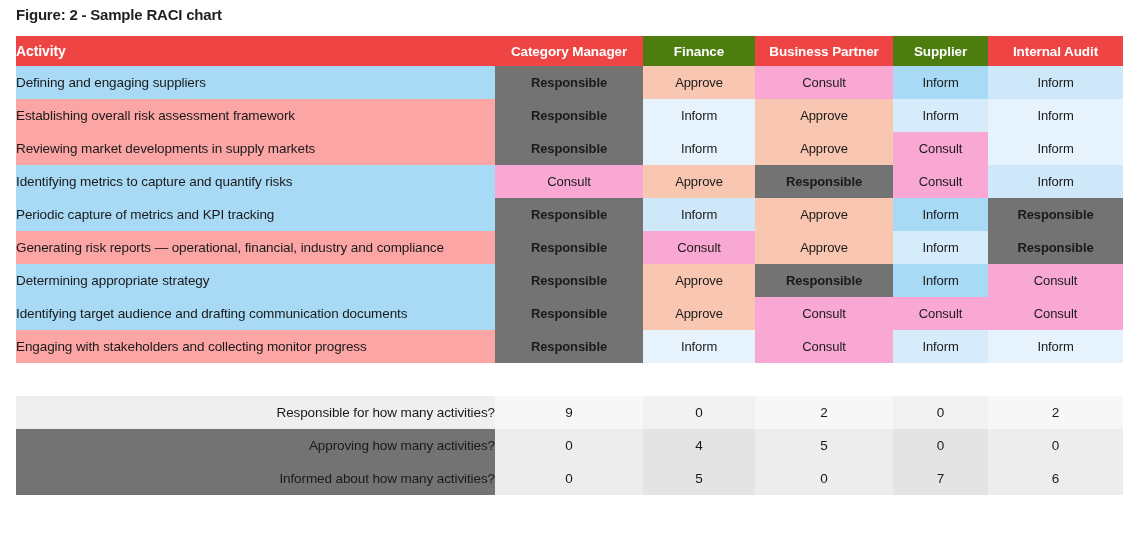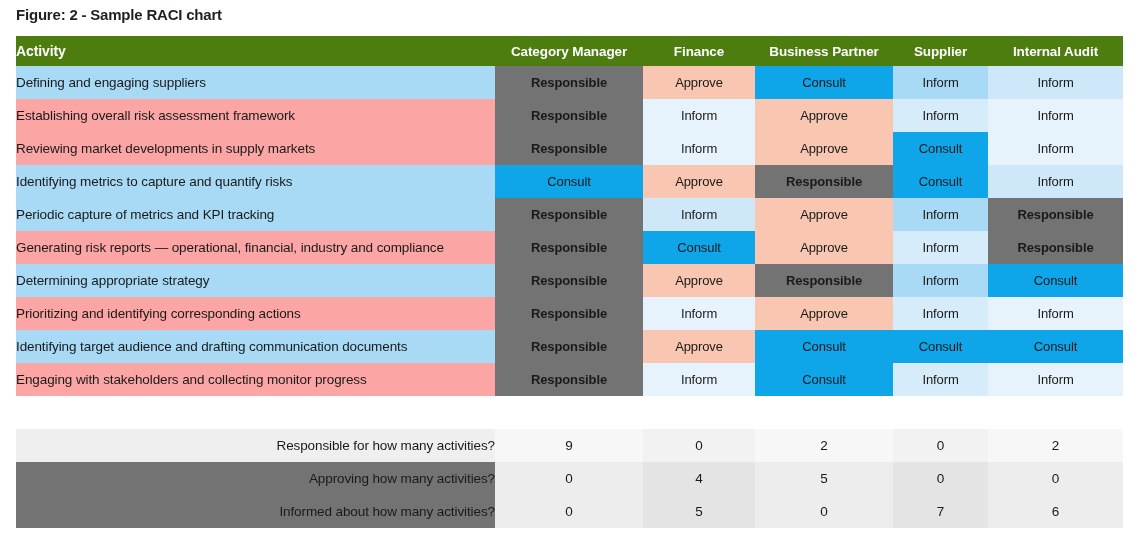--- a/index.html
+++ b/index.html
@@ -56,21 +56,21 @@
     font-weight: bold;
     text-align: center;
     vertical-align: middle;
     letter-spacing: -0.1px;
   }
   thead th.h-activity {
     text-align: left;
     padding-left: 18px;
     font-size: 14px;
   }
-  .hdr-a { background: #4d7c0f; }
+  .hdr-a { background: #ef4444; }
   .hdr-b { background: #4d7c0f; }
 
   tbody.activities tr { height: 33px; }
 
   tbody.activities td {
     font-size: 13px;
     vertical-align: middle;
     text-align: center;
     letter-spacing: -0.1px;
   }
@@ -81,21 +81,21 @@
     color: #1a1a1a;
   }
 
   
   .act-odd  { background: #a8daf5; }
   .act-even { background: #fca5a5; }
 
   
   .v-resp   { background: #737373; font-weight: bold; }
   .v-appr   { background: #f9c7b1; }
-  .v-cons   { background: #0ea5e9; }
+  .v-cons   { background: #f9a8d4; }
   .v-inf-odd  { background: #a8daf5; }
   .v-inf-even { background: #d7ecfa; }
   .v-inf-lt-odd  { background: #cfe8f9; }
   .v-inf-lt-even { background: #e6f3fd; }
 
   tbody.summary tr { height: 33px; }
   tbody.summary td {
     font-size: 13.5px;
     vertical-align: middle;
     text-align: center;
@@ -193,28 +193,20 @@
       </tr>
       <tr>
         <td class="act act-odd">Determining appropriate strategy</td>
         <td class="v-resp">Responsible</td>
         <td class="v-appr">Approve</td>
         <td class="v-resp">Responsible</td>
         <td class="v-inf-odd">Inform</td>
         <td class="v-cons">Consult</td>
       </tr>
       <tr>
-        <td class="act act-even">Prioritizing and identifying corresponding actions</td>
-        <td class="v-resp">Responsible</td>
-        <td class="v-inf-lt-even">Inform</td>
-        <td class="v-appr">Approve</td>
-        <td class="v-inf-even">Inform</td>
-        <td class="v-inf-lt-even">Inform</td>
-      </tr>
-      <tr>
         <td class="act act-odd">Identifying target audience and drafting communication documents</td>
         <td class="v-resp">Responsible</td>
         <td class="v-appr">Approve</td>
         <td class="v-cons">Consult</td>
         <td class="v-cons">Consult</td>
         <td class="v-cons">Consult</td>
       </tr>
       <tr>
         <td class="act act-even">Engaging with stakeholders and collecting monitor progress</td>
         <td class="v-resp">Responsible</td>

